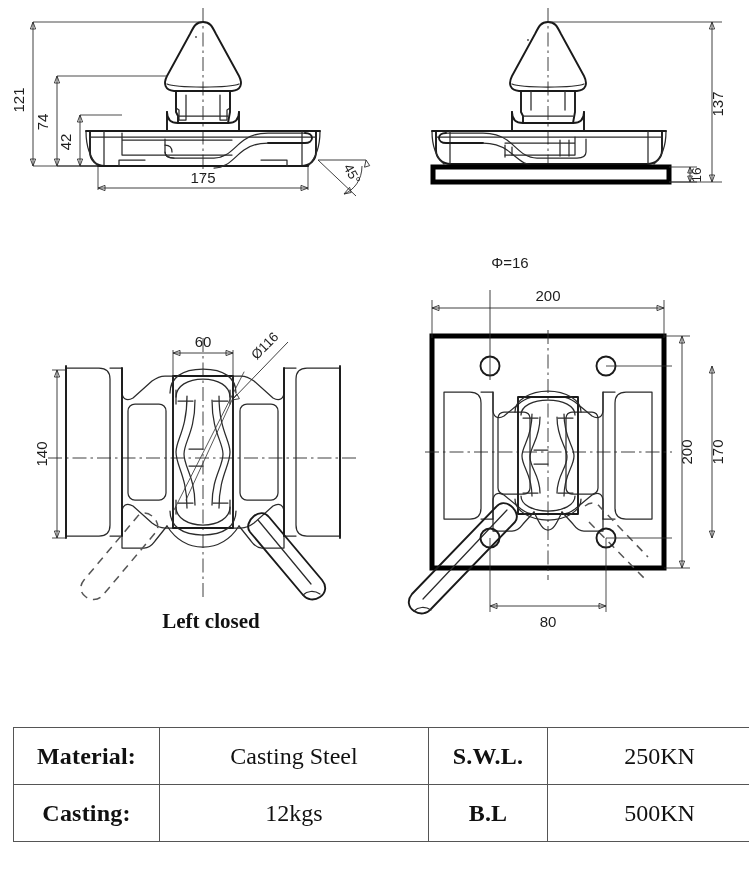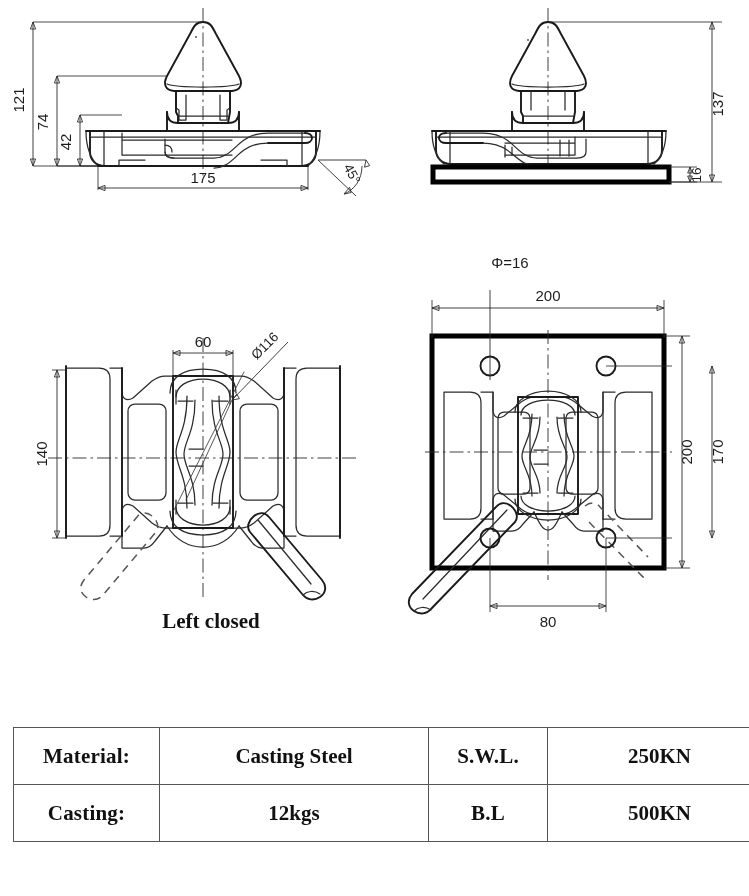--- a/index.html
+++ b/index.html
@@ -60,29 +60,29 @@
     border-collapse: collapse;
     table-layout: fixed;
     background: #ffffff;
   }
   #spec-table td {
     border: 1.2px solid #555555;
     height: 56px;
     text-align: center;
     vertical-align: middle;
     font-family: "Liberation Serif", "DejaVu Serif", serif;
-    font-size: 21px;
+    font-size: 24px;
     color: #111111;
     padding: 0 4px;
   }
   #spec-table td.key {
     font-weight: bold;
     letter-spacing: 0.2px;
   }
-  #spec-table td.val { font-weight: bold; }
+  #spec-table td.val { font-weight: normal; }
   .c1 { width: 137px; }
   .c2 { width: 260px; }
   .c3 { width: 110px; }
   .c4 { width: 215px; }
 </style>
 </head>
 <body>
 
 <div id="sheet">
 

